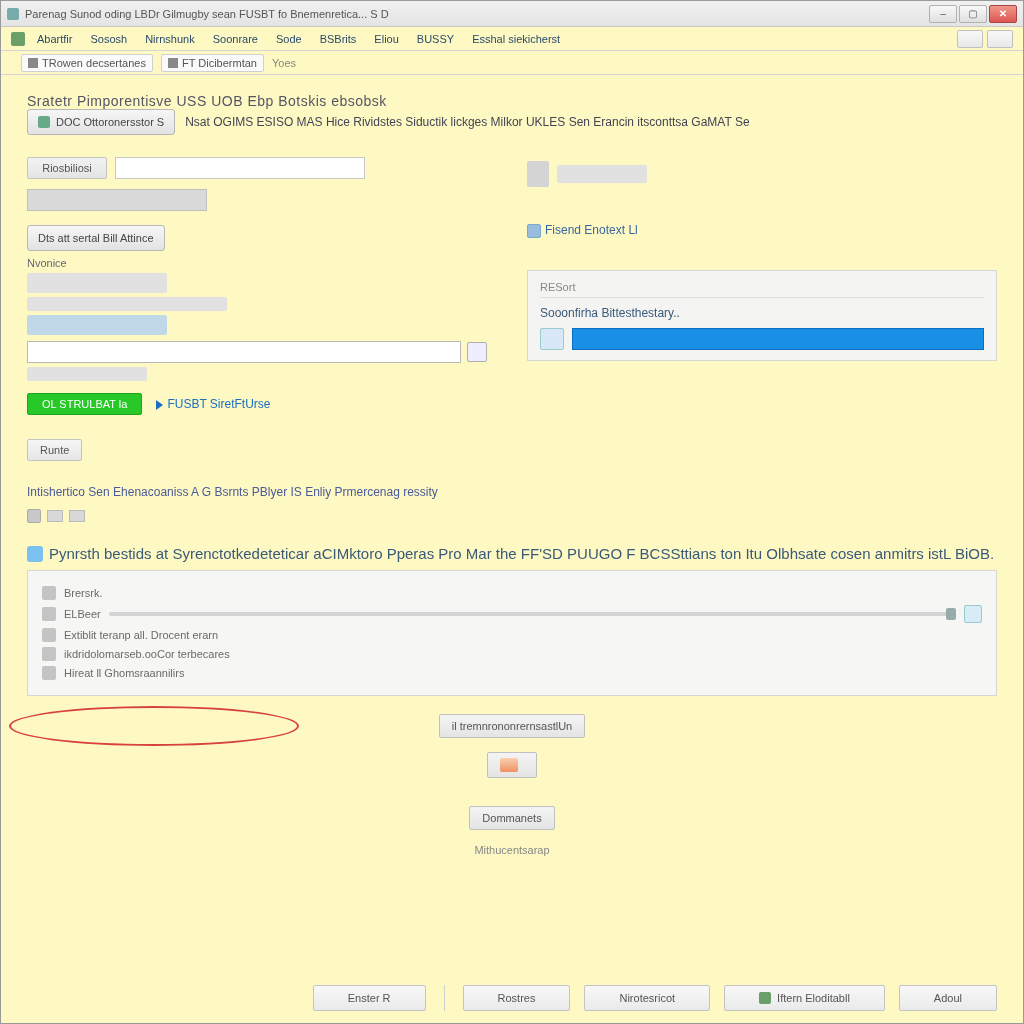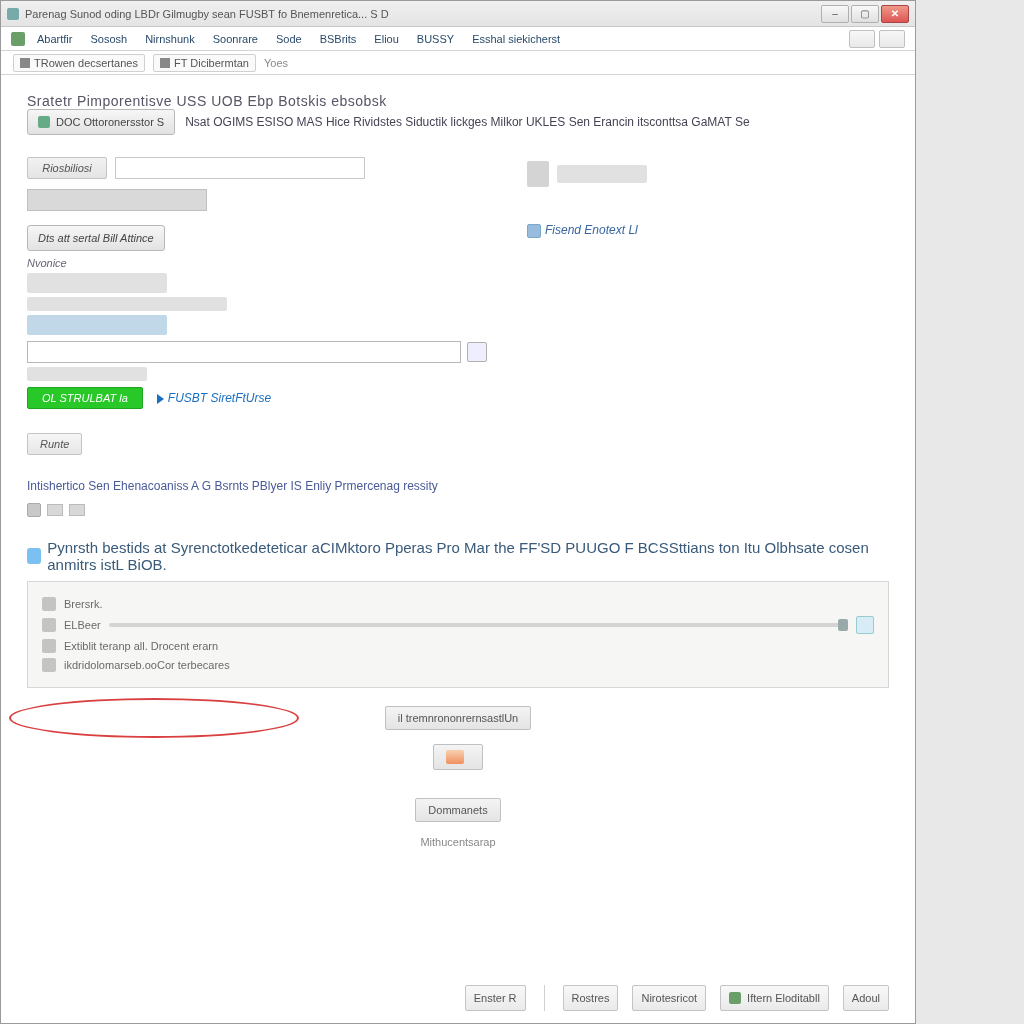--- a/index.html
+++ b/index.html
@@ -1,48 +1,48 @@
 <!DOCTYPE html>
 <html><head>
 <meta charset="utf-8">
 <style>
   * { box-sizing: border-box; margin: 0; padding: 0; font-family: "Segoe UI", Tahoma, sans-serif; }
   body { width: 1024px; height: 1024px; background: #e8e8e8; overflow: hidden; font-size: 12px; color: #444; }
-  .window { width: 916px; height: 1024px; background: #ffffff; border: 1px solid #9a9a9a; display: flex; flex-direction: column; }
+  .window { width: 1024px; height: 1024px; background: #fef9c3; border: 1px solid #9a9a9a; display: flex; flex-direction: column; }
   .titlebar { height: 26px; background: linear-gradient(#f0f0f0,#e4e4e4); display: flex; align-items: center; padding: 0 6px; border-bottom: 1px solid #c8c8c8; font-size: 11px; color: #555; }
   .titlebar .ticon { width: 12px; height: 12px; background: #7aa; border-radius: 2px; margin-right: 6px; }
   .winbtns { margin-left: auto; display: flex; gap: 2px; }
   .winbtn { width: 28px; height: 18px; background: linear-gradient(#f8f8f8,#e0e0e0); border: 1px solid #b0b0b0; border-radius: 2px; font-size: 10px; display: flex; align-items: center; justify-content: center; color: #555; }
   .winbtn.close { background: linear-gradient(#e98,#d55); color: #fff; border-color: #a44; font-weight: bold; }
   .menubar { height: 24px; display: flex; align-items: center; gap: 18px; padding: 0 10px; border-bottom: 1px solid #d4d4d4; font-size: 11px; color: #2a4a6a; }
   .menubar .mleft { width: 14px; height: 14px; background: #6a9f6a; border-radius: 2px; margin-right: -6px; }
   .menubar span { cursor: default; }
-  .toolbar2 { height: 24px; display: flex; align-items: center; gap: 8px; padding: 0 12px; border-bottom: 1px solid #d4d4d4; font-size: 11px; color: #555; }
+  .toolbar2 { height: 24px; display: flex; align-items: center; gap: 8px; padding: 0 20px; border-bottom: 1px solid #d4d4d4; font-size: 11px; color: #555; }
   .toolbar2 .titem { display: flex; align-items: center; gap: 4px; padding: 2px 6px; background: #fafafa; border: 1px solid #d0d0d0; border-radius: 2px; }
   .toolbar2 .ticon2 { width: 10px; height: 10px; background: #888; }
   .tbx { margin-left: auto; display: flex; gap: 4px; }
   .tbx .tb { width: 26px; height: 18px; background: linear-gradient(#f8f8f8,#e8e8e8); border: 1px solid #c0c0c0; border-radius: 2px; }
   .content { flex: 1; padding: 10px 26px 0 26px; overflow: hidden; position: relative; }
   .apptitle { display: flex; align-items: center; gap: 10px; margin-top: 6px; }
   .apptitle .logo { width: 26px; height: 26px; background: linear-gradient(135deg,#4a8,#47a); border-radius: 4px; position: relative; }
   .apptitle .logo::after{content:'';position:absolute;inset:4px;background:linear-gradient(135deg,#8cd,#58b);border-radius:2px;}
   .apptitle h1 { font-size: 28px; font-weight: 400; color: #333; }
   .subtitle { margin-top: 8px; font-size: 14px; color: #556; letter-spacing: .5px; }
   .row { display: flex; align-items: center; gap: 10px; }
   .btn { background: linear-gradient(#f6f6f6,#e2e2e2); border: 1px solid #b8b8b8; border-radius: 3px; padding: 6px 10px; font-size: 11px; color: #444; display: inline-flex; align-items: center; gap: 6px; }
   .btn .bi { width: 12px; height: 12px; background: #6a8; border-radius: 2px; }
   .desc { font-size: 12px; color: #445; }
   .two-col { display: flex; gap: 40px; margin-top: 22px; }
-  .colL { flex: 0 0 460px; font-style: italic; }
+  .colL { flex: 0 0 460px; }
   .colR { flex: 1; }
   .field { display: flex; align-items: center; gap: 8px; margin-bottom: 10px; }
   .lbl { background: linear-gradient(#f2f2f2,#e4e4e4); border: 1px solid #c4c4c4; padding: 4px 10px; font-size: 11px; color: #555; min-width: 80px; text-align: center; border-radius: 2px; }
   .inp { background: #fff; border: 1px solid #c8c8c8; height: 22px; width: 250px; }
   .inp.grey { background: #d9d9d9; border-color: #c0c0c0; width: 180px; }
-  .linklike { color: #3a66a0; font-size: 12px; font-style: italic; }
+  .linklike { color: #3a66a0; font-size: 12px; }
   .linklike .ico { display:inline-block;width:14px;height:14px;background:#9bd;border:1px solid #7ac;border-radius:2px;vertical-align:middle;margin-right:4px;}
   .section-btn { margin-top: 14px; }
   .smalltxt { font-size: 11px; color: #667; margin-top: 6px; }
   .blurry { color: #bdbdbd; background: #e1e1e1; height: 14px; border-radius: 2px; margin: 4px 0; }
   .blurry.w1{width:140px;height:20px;} .blurry.w2{width:200px;} .blurry.w4{width:120px;}
   .long-input { display:flex; align-items:center; gap:6px; margin-top:6px;}
   .long-input .li { flex:1; height:22px; background:#fff; border:1px solid #b8b8b8;}
   .long-input .iconbtn { width:20px;height:20px;border:1px solid #b0b0b0;background:#eef;border-radius:2px;}
   .greenbtn { background: #28c828; border: 1px solid #1fa41f; color: #fff; padding: 4px 14px; font-size: 11px; border-radius: 2px; }
   .bluetxt { color: #1a6fc0; font-size: 12px; }
@@ -65,21 +65,21 @@
   .opt .oicon { width:14px;height:14px;background:#c4c4c4;border-radius:2px;}
   .opt.slider { display:flex;align-items:center;gap:8px;}
   .opt.slider .track{flex:1;height:4px;background:#d4d4d4;border-radius:2px;position:relative;}
   .opt.slider .thumb{position:absolute;right:0;top:-4px;width:10px;height:12px;background:#9aa;border-radius:2px;}
   .opt.slider .cap{width:18px;height:18px;background:#d8ecf8;border:1px solid #9cc;border-radius:2px;}
   .bottom-row { display:flex; align-items:center; gap:14px; margin-top:18px; position:relative;flex-direction:column;}
   .bottom-row .bbtn { background:linear-gradient(#f4f4f4,#e4e4e4);border:1px solid #c0c0c0;padding:5px 12px;font-size:11px;color:#555;border-radius:2px;display:inline-flex;align-items:center;gap:6px;}
   .bottom-row .bbtn.orange::before{content:'';width:18px;height:14px;background:linear-gradient(#f8d0b0,#f09060);border-radius:2px;display:inline-block;}
   .circle-hi { position:absolute; left:-18px; top:-8px; width:290px; height:40px; border:2px solid #d94040; border-radius:50%/50%; pointer-events:none;}
   .footer { position:absolute; bottom:12px; right:26px; left:auto; display:flex; gap:14px; }
-  .footer .fbtn { background:linear-gradient(#f8f8f8,#eaeaea);border:1px solid #c4c4c4;padding:6px 8px;font-size:11px;color:#555;border-radius:2px;display:inline-flex;align-items:center;gap:6px;}
+  .footer .fbtn { background:linear-gradient(#f8f8f8,#eaeaea);border:1px solid #c4c4c4;padding:6px 34px;font-size:11px;color:#555;border-radius:2px;display:inline-flex;align-items:center;gap:6px;}
   .footer .fico{width:12px;height:12px;background:#6a9f6a;border-radius:2px;}
   .vdiv { width:1px; background:#d0d0d0; align-self:stretch; margin:0 4px;}
 </style>
 </head>
 <body>
 
 <div class="window">
   <div class="titlebar">
     <div class="ticon"></div>
     <span>Parenag Sunod oding LBDr Gilmugby sean FUSBT fo Bnemenretica... S  D</span>
@@ -146,35 +146,43 @@
         </div>
         <div class="smalltxt">Nvonice</div>
         <div class="blurry w1"></div>
         <div class="blurry w2"></div>
         <div class="blurry w1" style="background:#c0d8e8;"></div>
         <div class="long-input">
           <div class="li"></div>
           <div class="iconbtn"></div>
         </div>
         <div class="blurry w4"></div>
-        <div style="display:flex;align-items:center;gap:14px;margin-top:6px;">
+        <div style="display:flex;align-items:center;gap:14px;margin-top:12px;">
           <div class="greenbtn"><span>OL STRULBAT la</span></div>
           <span><span class="tri"></span><span class="bluetxt">FUSBT SiretFtUrse</span></span>
         </div>
         <div class="smallbtn"><span>Runte</span></div>
       </div>
 
       <div class="colR">
         <div style="display:flex;gap:8px;align-items:center;margin-bottom:6px;">
           <div class="blurry" style="width:22px;height:26px;background:#d4d4d4;"></div>
           <div class="blurry" style="width:90px;height:18px;"></div>
         </div>
         <div style="height:26px;"></div>
         <div class="linklike"><span class="ico"></span><span>Fisend Enotext Ll</span></div>
         <div style="height:32px;"></div>
+        <div class="panel">
+          <div class="panel-head">RESort</div>
+          <div class="progress-lbl">Sooonfirha Bittesthestary..</div>
+          <div class="progress-wrap">
+            <div class="progress-ico"></div>
+            <div class="progress-bar"></div>
+          </div>
+        </div>
       </div>
     </div>
 
     <div class="instr"><span>Intishertico Sen Ehenacoaniss A G Bsrnts PBlyer IS Enliy Prmercenag ressity</span></div>
     <div class="icorow">
       <div class="ic"></div>
       <div class="ic2"></div>
       <div class="ic2"></div>
     </div>
 
@@ -197,20 +205,24 @@
         <div class="cap"></div>
       </div>
       <div class="opt">
           <div class="oicon"></div>
           <span>Extiblit teranp all. Drocent erarn</span>
         </div>
       <div class="opt">
           <div class="oicon"></div>
           <span>ikdridolomarseb.ooCor terbecares</span>
         </div>
+      <div class="opt">
+          <div class="oicon"></div>
+          <span>Hireat ll Ghomsraannilirs</span>
+        </div>
     </div>
 
     <div class="bottom-row">
       <div class="circle-hi"></div>
       <div class="bbtn">
           <span>il tremnrononrernsastlUn</span>
         </div>
       <div class="bbtn orange">
           <span></span>
         </div>

